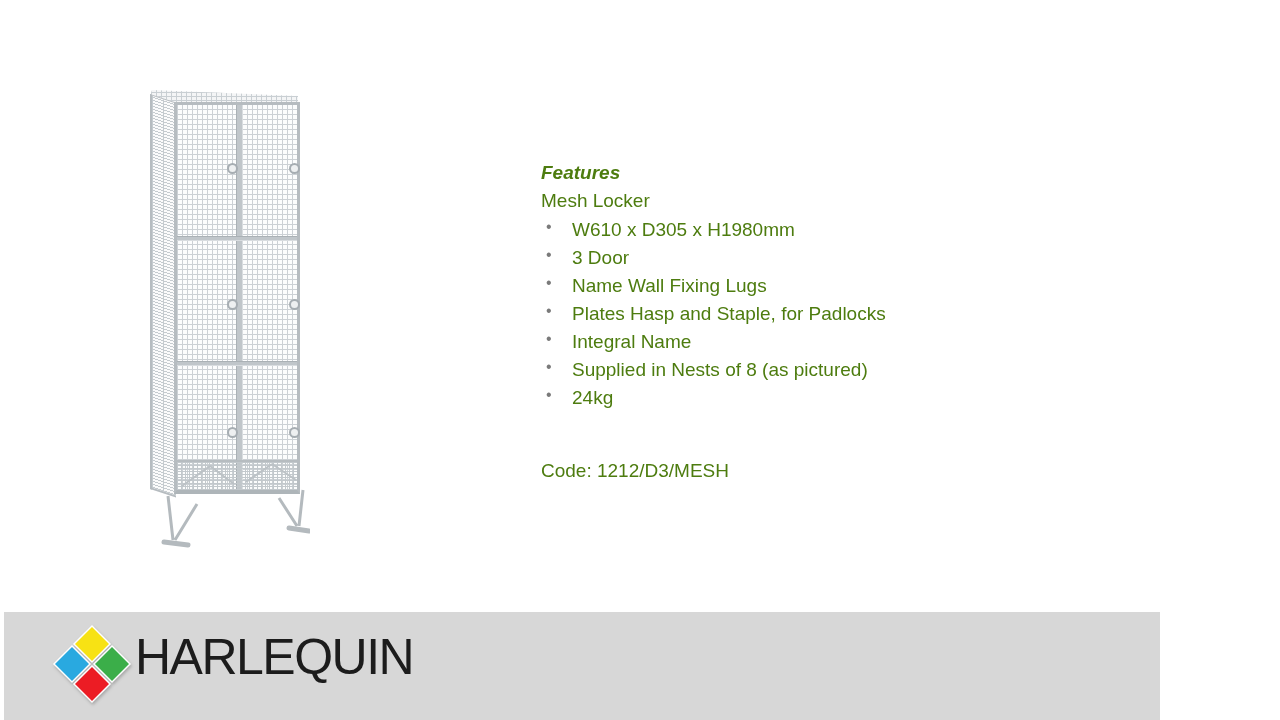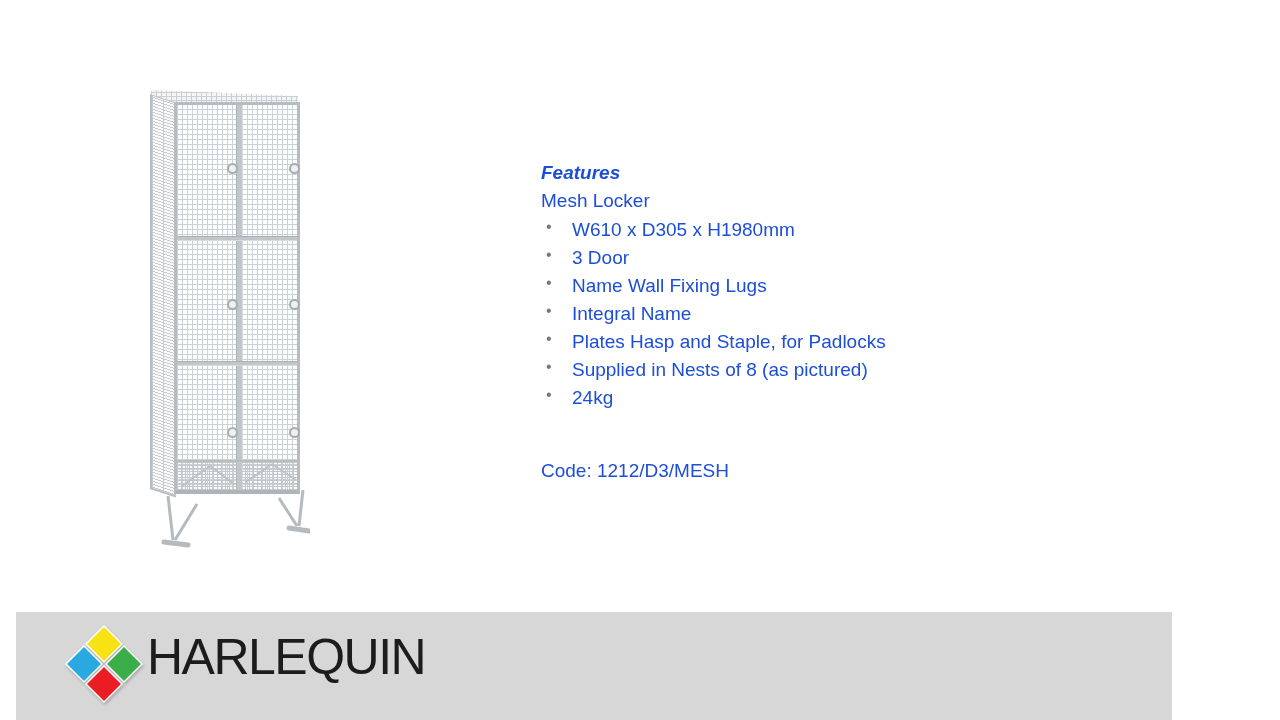--- a/index.html
+++ b/index.html
@@ -35,30 +35,30 @@
                      repeating-linear-gradient(90deg,#c2c8cc 0,#c2c8cc 1px,transparent 1px,transparent 4px);
     border-top:2px solid #b6bcc0;}
   .hasp{position:absolute;width:7px;height:7px;border-radius:50%;
     background:#eef0f1;border:2px solid #a6adb2;}
   .hasp.c1{left:50px;} .hasp.c2{left:112px;}
   .hasp.r1{top:58px;} .hasp.r2{top:194px;} .hasp.r3{top:322px;}
   .legs{position:absolute;left:0;top:370px;width:164px;height:95px;}
 
   
   .features{position:absolute;left:541px;top:159px;width:420px;
-    color:#1d4ed8;font-size:19px;line-height:28px;}
+    color:#4d7c0f;font-size:19px;line-height:28px;}
   .features-title{font-weight:bold;font-style:italic;}
   .features ul{list-style:none;margin:1px;padding:0;}
   .features li{position:relative;padding-left:30px;}
   .features li::before{content:"\2022";position:absolute;left:4px;top:-3px;
     font-size:16px;color:#7a7a7a;}
   .code{margin-top:45px;}
 
   
-  .footer{position:absolute;left:16px;top:612px;width:1156px;height:108px;background:#d7d7d7;}
+  .footer{position:absolute;left:4px;top:612px;width:1156px;height:108px;background:#d7d7d7;}
   .logo{position:absolute;left:56px;top:18px;width:64px;height:72px;
     filter:drop-shadow(1px 2px 1.5px rgba(110,110,110,0.45));}
   .d{position:absolute;width:24px;height:24px;transform:rotate(45deg);
      box-shadow:0 0 0 1.5px #ffffff;}
   .d-left{left:0;top:22px;background:#29a9e0;}
   .d-top{left:20px;top:2px;background:#f7e214;}
   .d-right{left:40px;top:22px;background:#3bae49;}
   .d-bottom{left:20px;top:42px;background:#ec1c24;}
   .brand{position:absolute;left:131px;top:18px;font-size:50px;line-height:54px;
     letter-spacing:-1.5px;color:#1c1c1c;}
@@ -92,22 +92,22 @@
     </svg>
   </div>
 
   <div class="features">
     <div class="features-title">Features</div>
     <div class="product-name">Mesh Locker</div>
     <ul>
       <li>W610 x D305 x H1980mm</li>
       <li>3 Door</li>
       <li>Name Wall Fixing Lugs</li>
+      <li>Plates Hasp and Staple, for Padlocks</li>
       <li>Integral Name</li>
-      <li>Plates Hasp and Staple, for Padlocks</li>
       <li>Supplied in Nests of 8 (as pictured)</li>
       <li>24kg</li>
     </ul>
     <div class="code">Code: 1212/D3/MESH</div>
   </div>
 
   <div class="footer">
     <div class="logo">
       <span class="d d-left"></span>
       <span class="d d-top"></span>

